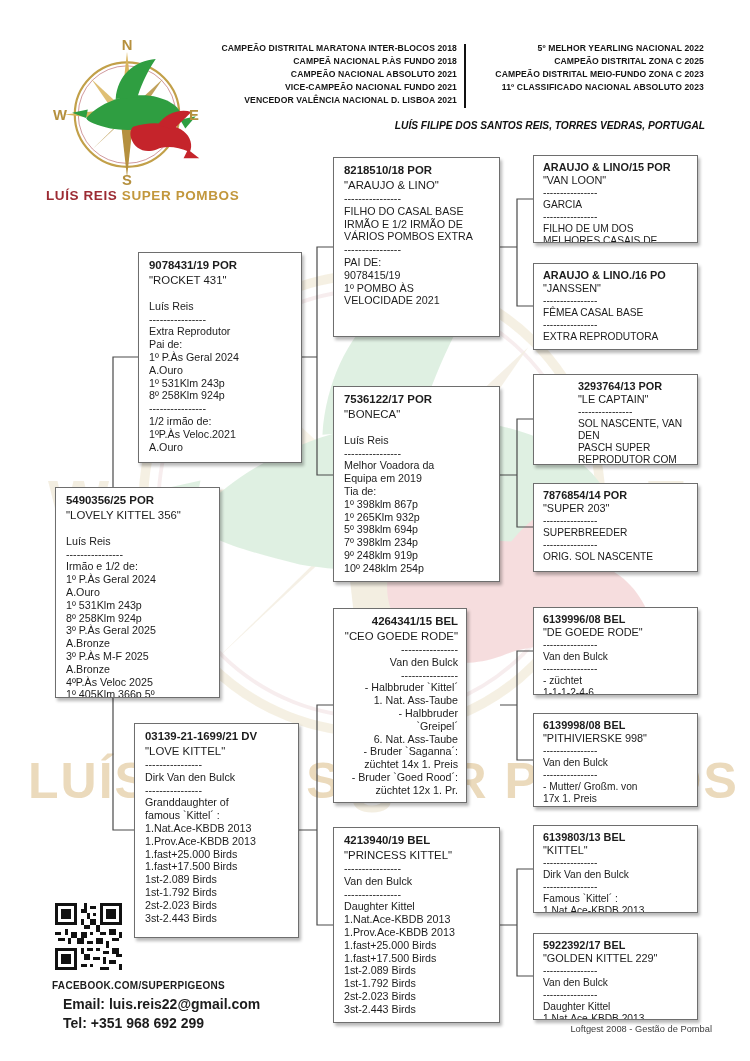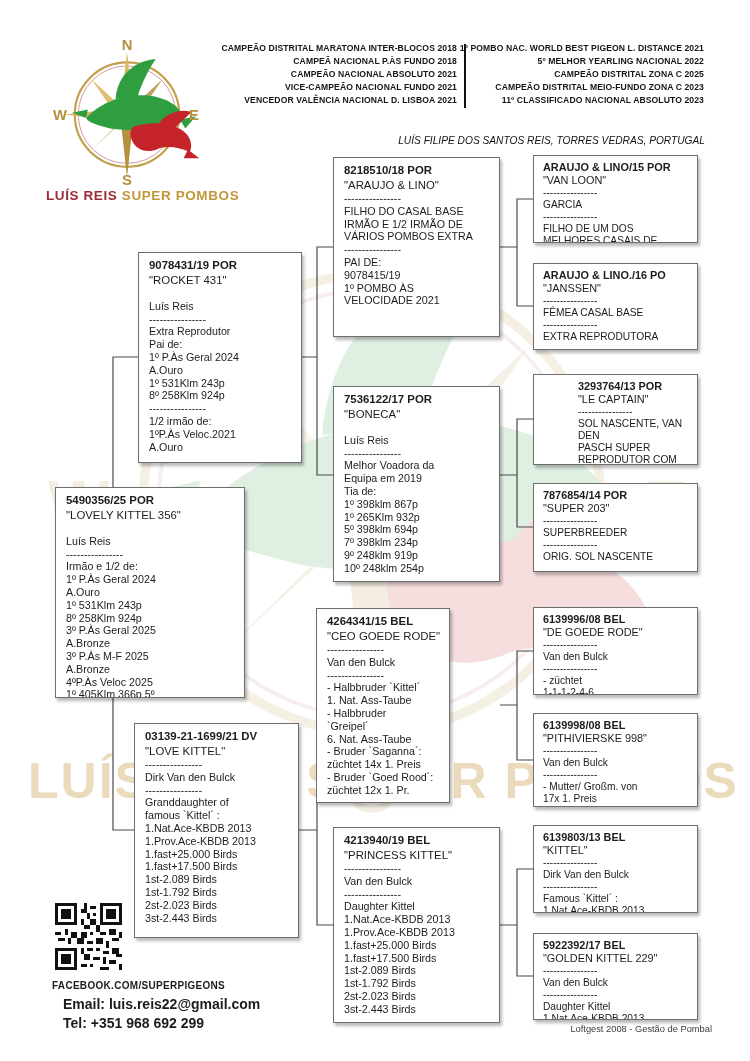--- a/index.html
+++ b/index.html
@@ -16,39 +16,39 @@
   .logo-svg{position:absolute;left:48px;top:38px;width:158px;height:148px;z-index:3;}
   .logo-title{position:absolute;left:46px;top:188px;width:210px;font-size:13.5px;font-weight:bold;
               letter-spacing:.6px;z-index:3;white-space:nowrap;}
   .logo-title .t-red{color:#9c2b33;}
   .logo-title .t-gold{color:#c2973c;}
   .ach{position:absolute;top:42px;text-align:right;font-size:8.6px;font-weight:bold;
        line-height:13.1px;color:#151515;letter-spacing:.1px;z-index:3;white-space:nowrap;}
   .ach-left{right:293px;}
   .ach-right{right:46px;}
   .ach-divider{position:absolute;left:464px;top:44px;width:2px;height:64px;background:#111;z-index:3;}
-  .owner-line{position:absolute;right:45px;top:120px;font-size:10.2px;font-weight:normal;font-style:italic;
-              color:#111;z-index:3;white-space:nowrap;margin-top:15px;}
+  .owner-line{position:absolute;right:45px;top:120px;font-size:10.2px;font-weight:bold;font-style:italic;
+              color:#111;z-index:3;white-space:nowrap;}
 
   
   .pbox{position:absolute;background:#fff;border:1px solid #6e6e6e;box-sizing:border-box;
         padding:6px 8px 4px 10px;box-shadow:2px 3px 3px rgba(0,0,0,.28);overflow:hidden;z-index:4;}
   .ring{font-size:11.4px;font-weight:bold;margin-bottom:3px;white-space:nowrap;}
   .bname{font-size:11.4px;margin-bottom:1px;white-space:nowrap;}
   .bbody{font-size:10.7px;line-height:12.8px;white-space:pre-line;}
   .sm{padding:5px 7px 3px 9px;}
   .sm .ring,.sm .bname{font-size:10.9px;margin-bottom:1px;}
   .sm .bbody{font-size:10.2px;line-height:11.9px;}
 
-  .b0{left:55px; top:487px;width:190px;height:211px;}
+  .b0{left:55px; top:487px;width:165px;height:211px;}
   .b1{left:138px;top:252px;width:164px;height:211px;}
   .b2{left:134px;top:723px;width:165px;height:215px;}
   .b3{left:333px;top:157px;width:167px;height:180px;}
   .b4{left:333px;top:377px;width:167px;height:196px;margin-top:9px;}
-  .b5{left:316px;top:608px;width:134px;height:195px;}
+  .b5{left:333px;top:608px;width:134px;height:195px;text-align:right;}
   .b6{left:333px;top:827px;width:167px;height:196px;}
   .b7{left:533px;top:155px;width:165px;height:88px;}
   .b8{left:533px;top:263px;width:165px;height:87px;}
   .b9{left:533px;top:374px;width:165px;height:91px;padding-left:44px;}
   .b10{left:533px;top:483px;width:165px;height:89px;}
   .b11{left:533px;top:607px;width:165px;height:88px;}
   .b12{left:533px;top:713px;width:165px;height:94px;}
   .b13{left:533px;top:825px;width:165px;height:88px;}
   .b14{left:533px;top:933px;width:165px;height:87px;}
 
@@ -123,21 +123,20 @@
 
 <div class="ach ach-left">
   <div>CAMPEÃO DISTRITAL MARATONA INTER-BLOCOS 2018</div>
   <div>CAMPEÃ NACIONAL P.ÀS FUNDO 2018</div>
   <div>CAMPEÃO NACIONAL ABSOLUTO 2021</div>
   <div>VICE-CAMPEÃO NACIONAL FUNDO 2021</div>
   <div>VENCEDOR VALÊNCIA NACIONAL D. LISBOA 2021</div>
 </div>
 <div class="ach-divider"></div>
 <div class="ach ach-right">
-  <div>1º POMBO NAC. WORLD BEST PIGEON L. DISTANCE 2021</div>
   <div>5º MELHOR YEARLING NACIONAL 2022</div>
   <div>CAMPEÃO DISTRITAL ZONA C 2025</div>
   <div>CAMPEÃO DISTRITAL MEIO-FUNDO ZONA C 2023</div>
   <div>11º CLASSIFICADO NACIONAL ABSOLUTO 2023</div>
 </div>
 <div class="owner-line">LUÍS FILIPE DOS SANTOS REIS, TORRES VEDRAS, PORTUGAL</div>
 
 <div class="pbox b0">
   <div class="ring">5490356/25 POR</div>
   <div class="bname">"LOVELY KITTEL 356"</div>

